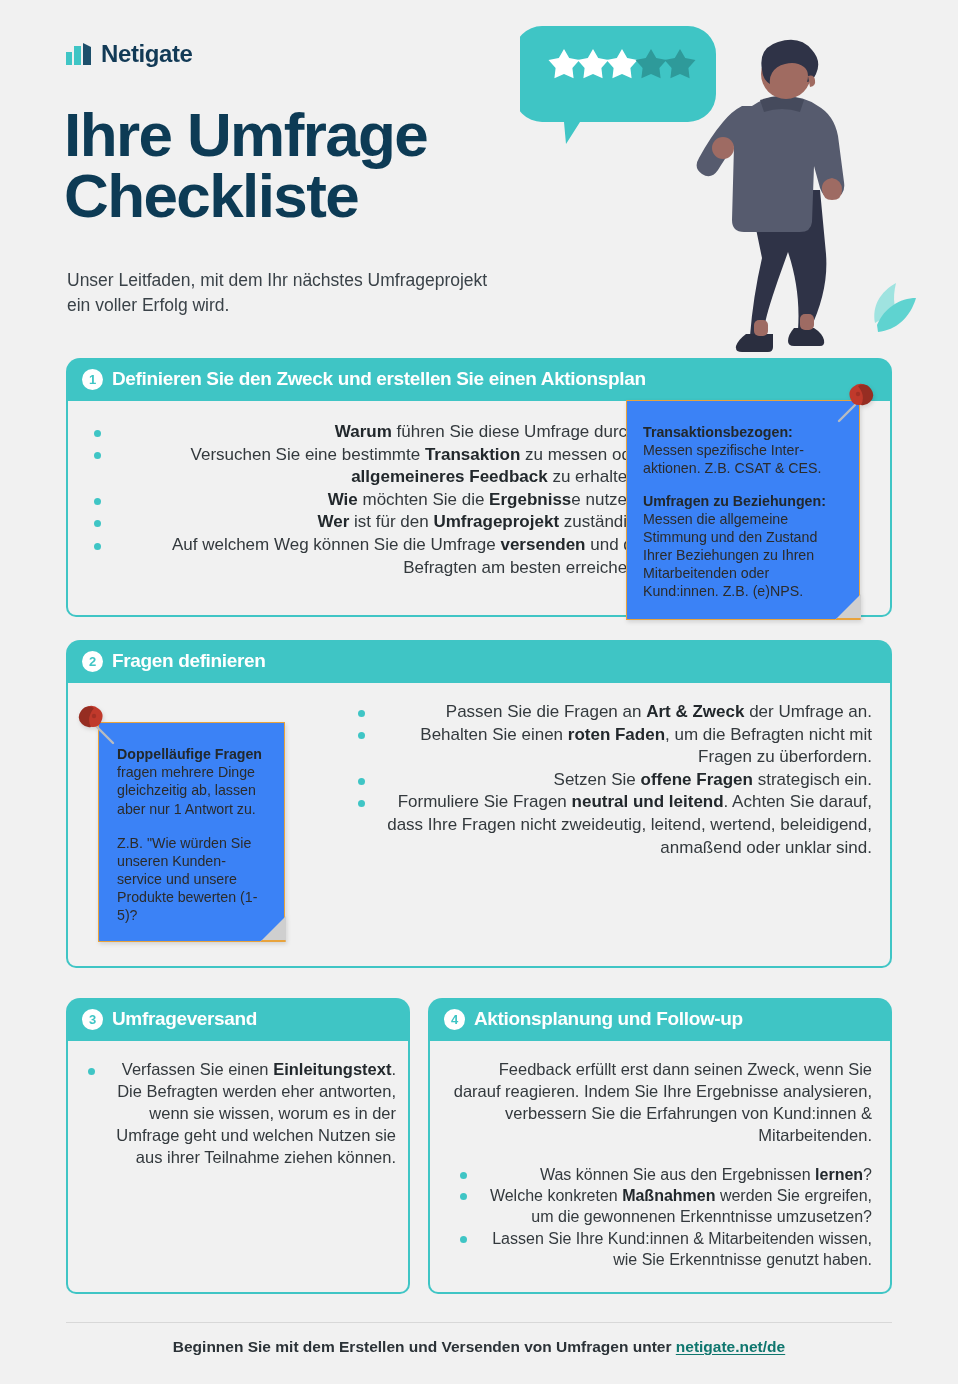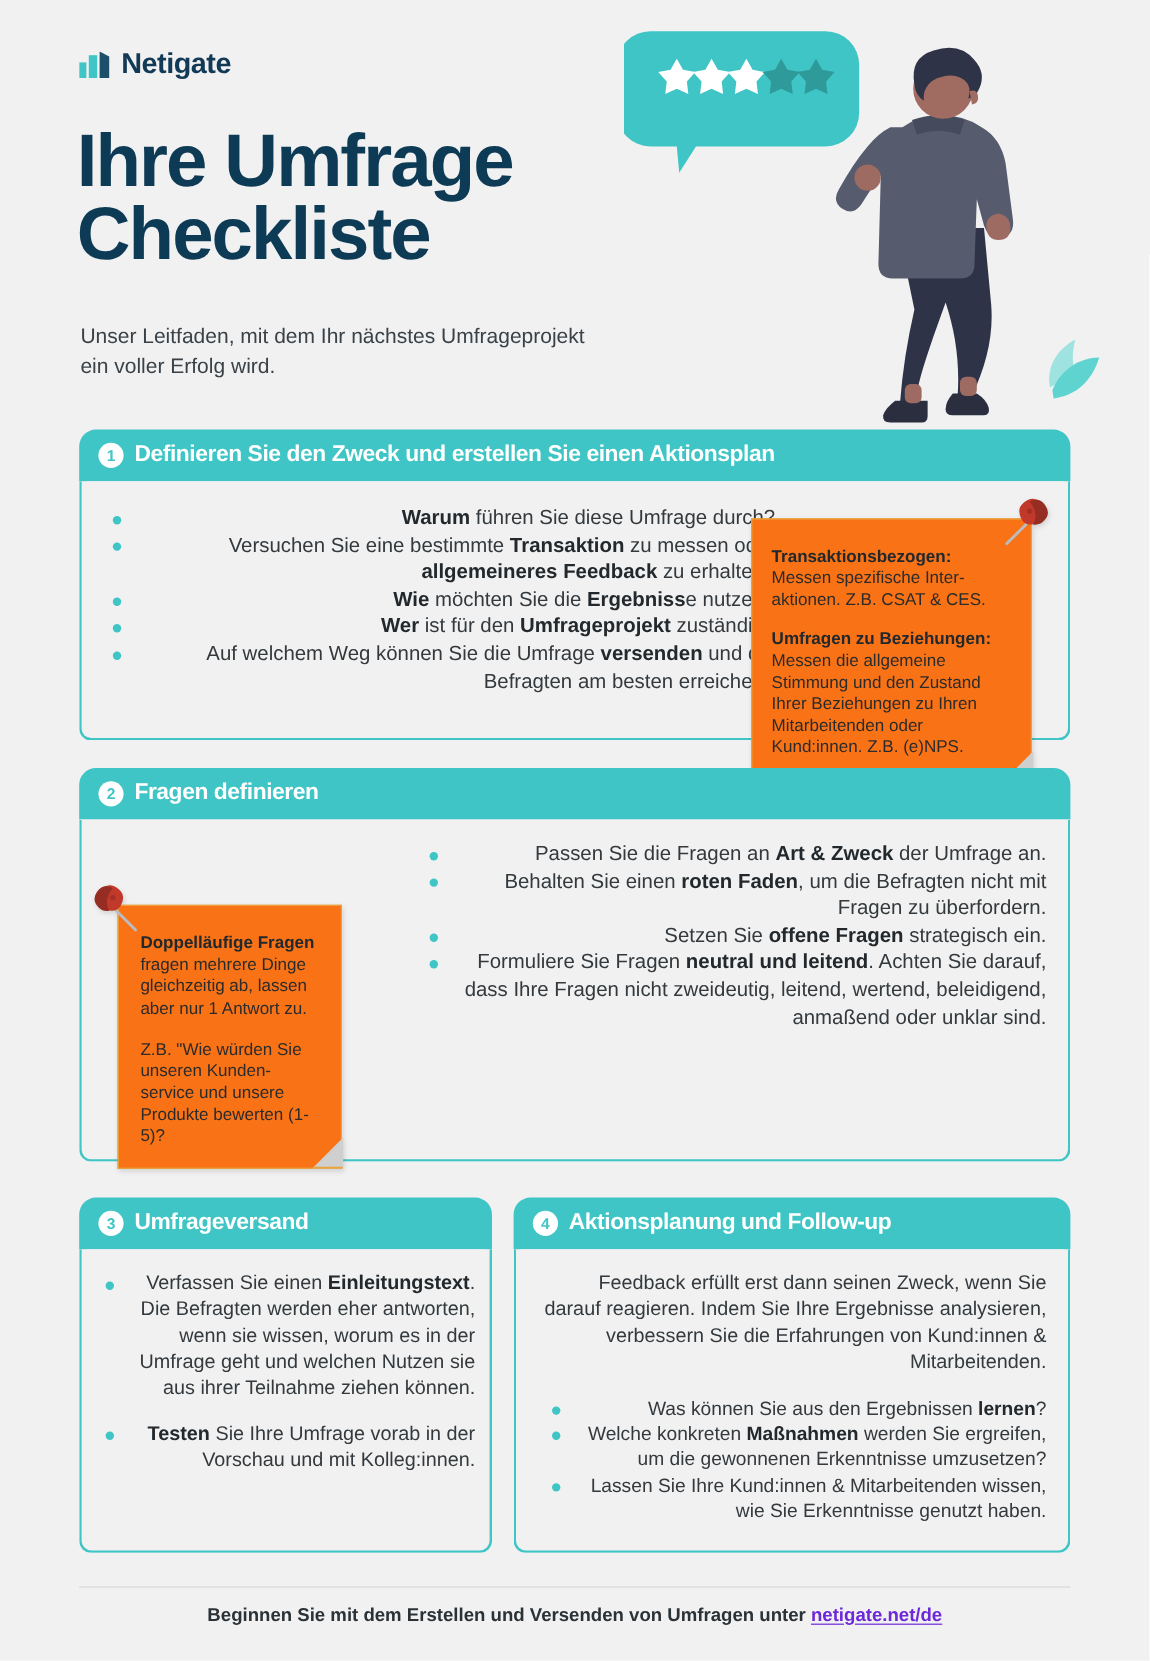--- a/index.html
+++ b/index.html
@@ -79,26 +79,25 @@
     content: "";
     position: absolute; left: 8px; top: 0.52em;
     width: 7px; height: 7px; border-radius: 50%;
     background: #3fc5c5;
   }
   b, strong { font-weight: bold; color: #22282c; }
 
   
   .note {
     position: absolute;
-    background: #f97316;
+    background: #3b82f6;
     border: 1.6px solid #e8a33c;
     color: #2b2b2b;
     line-height: 1.28;
     filter: drop-shadow(1px 2px 2px rgba(0,0,0,0.13));
-    margin-top: 32px;
   }
   .note .fold {
     position: absolute; right: -1.6px; bottom: -1.6px;
     width: 0; height: 0;
     border-left: 26px solid transparent;
     border-bottom: 26px solid #cfcfcf;
   }
   .note .fold2 {
     position: absolute; right: -1.6px; bottom: -1.6px;
     width: 0; height: 0;
@@ -108,21 +107,21 @@
   }
   .pin { position: absolute; }
 
   
   .footer {
     position: absolute; left: 0; right: 0; top: 1338px;
     text-align: center;
     font-size: 15.5px; font-weight: bold; color: #2b3237;
   }
   .footer a {
-    color: #6d28d9; text-decoration: underline;
+    color: #0f766e; text-decoration: underline;
     text-underline-offset: 2px;
   }
   .footer-rule {
     position: absolute; left: 66px; right: 66px; top: 1322px;
     height: 1px; background: #d8d8d8;
   }
 </style>
 </head>
 <body>
 
@@ -256,21 +255,20 @@
   </div>
 
   <div class="card" style="left:66px; top:998px; width:344px;">
     <div class="card-head">
       <span class="num-badge">3</span>
       <span class="card-head-title">Umfrageversand</span>
     </div>
     <div class="card-body" style="min-height:253px; padding:18px 12px 16px 12px;">
       <ul class="blist" style="font-size:16.5px;">
         <li>Verfassen Sie einen <b>Einleitungstext</b>. Die Befragten werden eher antworten, wenn sie wissen, worum es in der Umfrage geht und welchen Nutzen sie aus ihrer Teilnahme ziehen können.</li>
-        <li style="margin-top:16px;"><b>Testen</b> Sie Ihre Umfrage vorab in der Vorschau und mit Kolleg:innen.</li>
       </ul>
     </div>
   </div>
 
   <div class="card" style="left:428px; top:998px; width:464px;">
     <div class="card-head">
       <span class="num-badge">4</span>
       <span class="card-head-title">Aktionsplanung und Follow-up</span>
     </div>
     <div class="card-body" style="min-height:253px; padding:18px 18px 16px 22px;">

